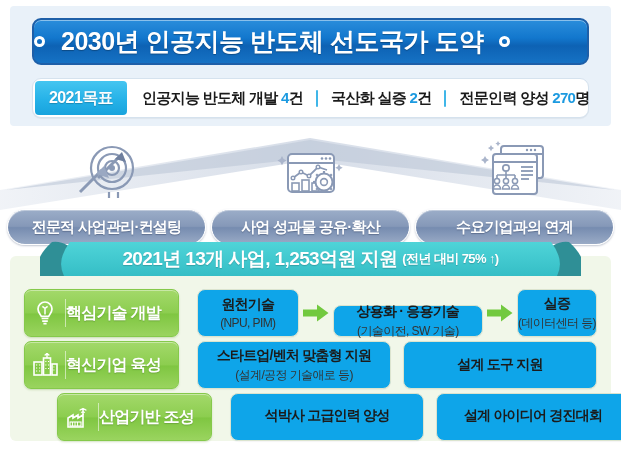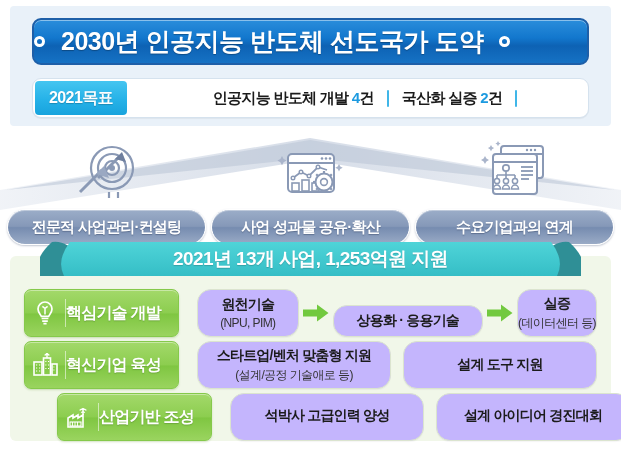--- a/index.html
+++ b/index.html
@@ -125,21 +125,21 @@
     width:40px;flex:0 0 auto;display:flex;align-items:center;justify-content:center;
     border-right:1px solid rgba(255,255,255,.55);
     height:28px;
   }
   .gcat .glabel{
     flex:1 1 auto;text-align:left;color:#ffffff;font-size:16px;font-weight:bold;
     letter-spacing:-0.8px;text-shadow:0 1px 1px rgba(90,140,50,.55);white-space:nowrap;
   }
 
   .card{
-    background:#c4b5fd;border:1px solid #dbe4cf;border-radius:14px;
+    background:#0ea5e9;border:1px solid #dbe4cf;border-radius:8px;
     box-sizing:border-box;display:flex;flex-direction:column;
     align-items:center;justify-content:center;
     box-shadow:0 1px 1px rgba(0,0,0,.04);
   }
   .card .c1{font-size:14px;font-weight:bold;color:#1b1b1b;letter-spacing:-0.8px;white-space:nowrap;}
   .card .c2{font-size:12px;color:#333333;letter-spacing:-0.6px;white-space:nowrap;margin-top:2px;}
 
   .arrow{
     flex:0 0 auto;width:34px;display:flex;align-items:center;justify-content:center;
   }
@@ -169,20 +169,23 @@
       </div>
 
       <div class="goal-sep"></div>
 
       <div class="goal-item">
         <span>국산화 실증 </span><span class="num">2</span><span>건</span>
       </div>
 
       <div class="goal-sep"></div>
 
+      <div class="goal-item">
+        <span>전문인력 양성 </span><span class="num">270</span><span>명</span>
+      </div>
 
     </div>
   </div>
 </div>
 
 <div id="mid-section">
 
   <svg id="chevron-svg" width="621" height="112">
     <defs>
       <linearGradient id="chevGrad" x1="0" y1="0" x2="0" y2="1">
@@ -304,20 +307,21 @@
     </linearGradient>
   </defs>
   <path d="M12 2 q 18 -2 26 18 l 6 16 -44 0 q -8 -16 12 -34 Z" fill="#2f8f96"></path>
   <path d="M529 2 q -18 -2 -26 18 l -6 16 44 0 q 8 -16 -12 -34 Z" fill="#2f8f96"></path>
   <path d="M30 2 H511 q 14 18 6 34 H24 q -8 -16 6 -34 Z" fill="url(#ribGrad)"></path>
 </svg>
 
 <div id="ribbon">
   <div class="rtext">
     <span class="rmain">2021년 13개 사업, 1,253억원 지원</span>
+    <span class="rsub">(전년 대비 75% ↑)</span>
   </div>
 </div>
 
 <div class="grow" id="grow1" style="width:573px;">
   <div class="gcat">
     <div class="gicon">
       <svg width="22" height="26" viewBox="0 0 22 26">
         <path d="M11 2 a7 7 0 0 1 7 7 c0 3.6 -2.6 5.2 -3.4 7.4 h-7.2 C6.6 14.2 4 12.6 4 9 a7 7 0 0 1 7 -7 Z" fill="none" stroke="#fff" stroke-width="1.7"></path>
         <path d="M7.6 18.5 h6.8 M8.2 21.2 h5.6 M9.4 23.6 h3.2" stroke="#fff" stroke-width="1.7" fill="none"></path>
         <path d="M11 8.4 v6 M11 8.4 l-2.6 -2 M11 8.4 l2.6 -2" stroke="#fff" stroke-width="1.5" fill="none"></path>
@@ -334,20 +338,21 @@
   </div>
 
   <div class="arrow">
     <svg width="26" height="18" viewBox="0 0 26 18">
       <path d="M0 5.5 H14 V0.5 L25.5 9 L14 17.5 V12.5 H0 Z" fill="#72c93f"></path>
     </svg>
   </div>
 
   <div class="card" style="width:160px;margin-top:16px;">
     <div class="c1">상용화 · 응용기술</div>
+    <div class="c2">(기술이전, SW 기술)</div>
   </div>
 
   <div class="arrow">
     <svg width="26" height="18" viewBox="0 0 26 18">
       <path d="M0 5.5 H14 V0.5 L25.5 9 L14 17.5 V12.5 H0 Z" fill="#72c93f"></path>
     </svg>
   </div>
 
   <div class="card" style="flex:1 1 auto;">
     <div class="c1">실증</div>

